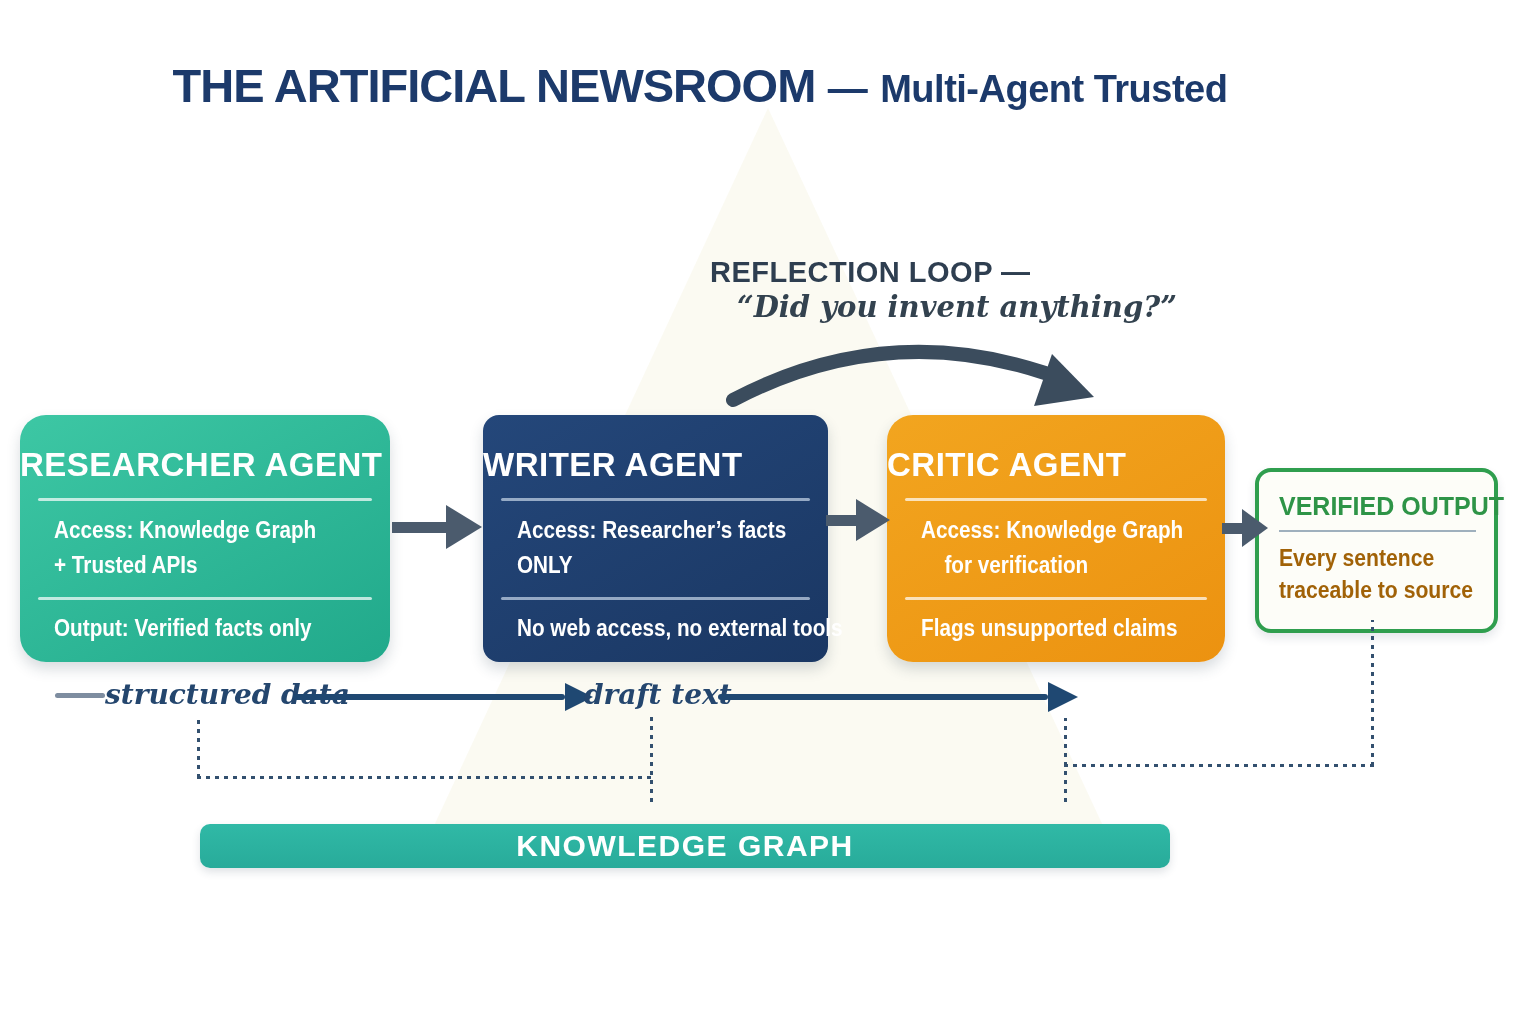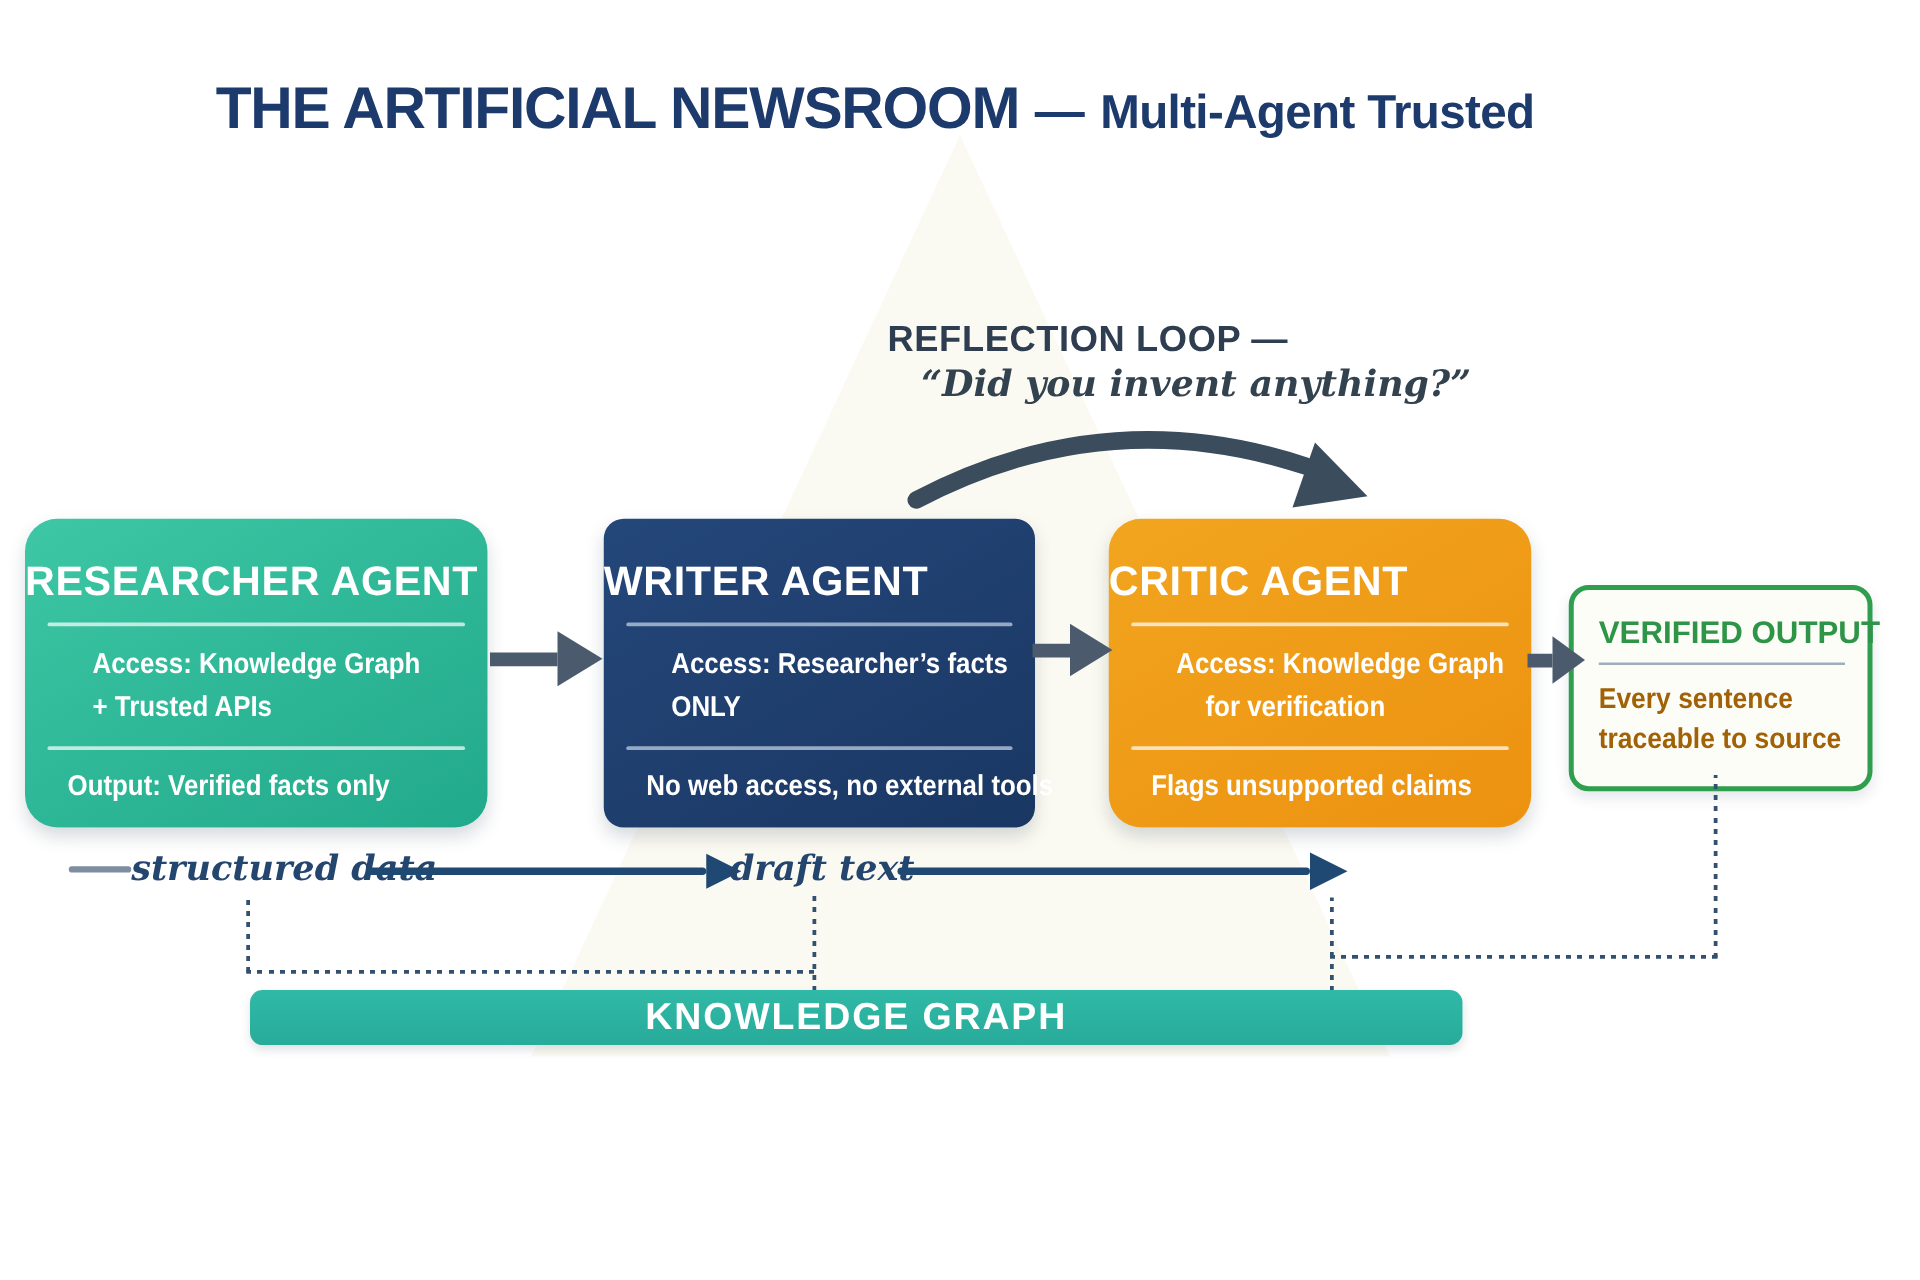--- a/index.html
+++ b/index.html
@@ -35,21 +35,21 @@
   .agent-card{
     position:absolute;top:415px;height:247px;border-radius:26px;color:#ffffff;
     box-shadow:0 7px 14px rgba(40,60,80,.18);
   }
   .card-researcher{left:20px;width:370px;background:linear-gradient(150deg,#3dc7a4 0%,#21a98b 100%);}
   .card-writer{left:483px;width:345px;background:linear-gradient(150deg,#24477a 0%,#1a3763 100%);border-radius:16px;}
   .card-critic{left:887px;width:338px;background:linear-gradient(150deg,#f2a51f 0%,#ec9210 100%);}
   .agent-title{margin-top:30px;font-size:33px;font-weight:bold;letter-spacing:.5px;line-height:40px;white-space:nowrap;}
   .agent-divider{height:3px;margin:13px 18px 0;border-radius:2px;background:rgba(255,255,255,.7);}
   .card-writer .agent-divider{background:rgba(190,205,225,.75);}
-  .agent-body{margin-top:12px;padding:0 54px;font-size:23px;font-weight:bold;line-height:35px;white-space:nowrap;}
+  .agent-body{margin-top:12px;padding:0 34px;font-size:23px;font-weight:bold;line-height:35px;white-space:nowrap;}
   .agent-body .line,.agent-bottom .line{display:block;transform:scaleX(.9);transform-origin:left center;}
   .line-indent{padding-left:26px;}
   .agent-divider2{height:3px;margin:14px 18px 0;border-radius:2px;background:rgba(255,255,255,.7);}
   .card-writer .agent-divider2{background:rgba(190,205,225,.75);}
   .agent-bottom{margin-top:12px;padding:0 34px;font-size:23px;font-weight:bold;line-height:33px;white-space:nowrap;}
   
   .verified-box{
     position:absolute;left:1255px;top:468px;width:243px;height:165px;box-sizing:border-box;
     background:#fdfdf8;border:4px solid #2f9e4e;border-radius:16px;
     box-shadow:0 5px 10px rgba(40,60,80,.12);
@@ -67,21 +67,21 @@
     position:absolute;top:678px;font-size:28px;font-weight:bold;font-style:italic;
     font-family:"DejaVu Serif", serif;color:#24466e;text-align:center;white-space:nowrap;
   }
   .flow-shaft{position:absolute;background:#1f4872;height:6px;border-radius:3px;}
   .flow-head{position:absolute;width:0;height:0;}
   
   .dot-h{position:absolute;height:3px;background:repeating-linear-gradient(90deg,#33506f 0 4px,transparent 4px 9px);}
   .dot-v{position:absolute;width:3px;background:repeating-linear-gradient(0deg,#33506f 0 4px,transparent 4px 9px);}
   
   .kg-bar{
-    position:absolute;left:200px;top:792px;width:970px;height:44px;border-radius:10px;
+    position:absolute;left:200px;top:824px;width:970px;height:44px;border-radius:10px;
     background:linear-gradient(180deg,#30b9a6,#28ab9a);
     box-shadow:0 4px 8px rgba(40,60,80,.15);
     display:flex;align-items:center;justify-content:center;
   }
   .kg-label{color:#ffffff;font-size:30px;font-weight:bold;letter-spacing:1.5px;white-space:nowrap;}
 </style>
 </head>
 <body>
 
 <div class="stage">

